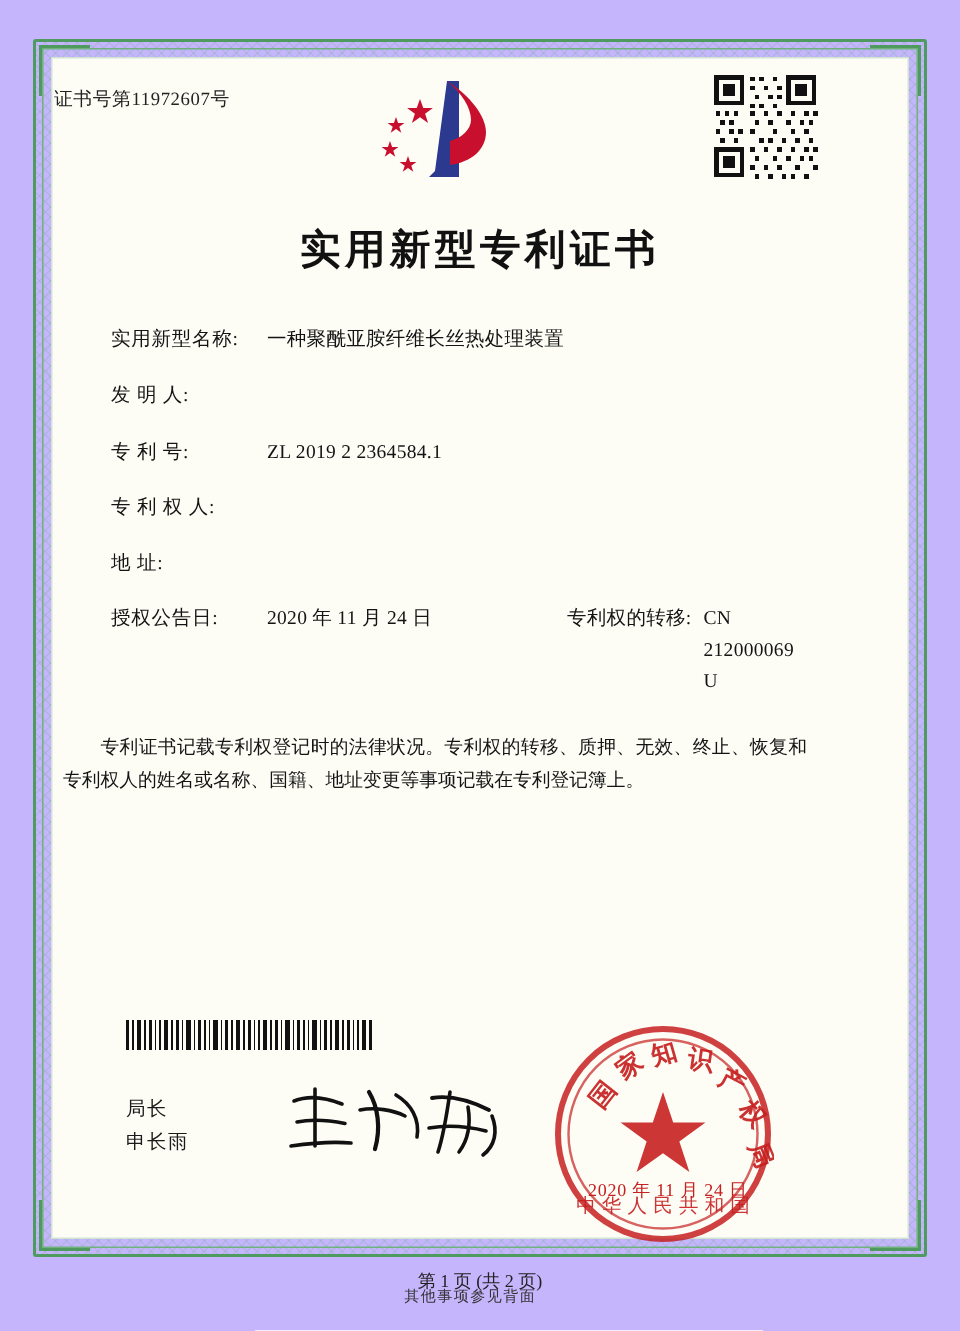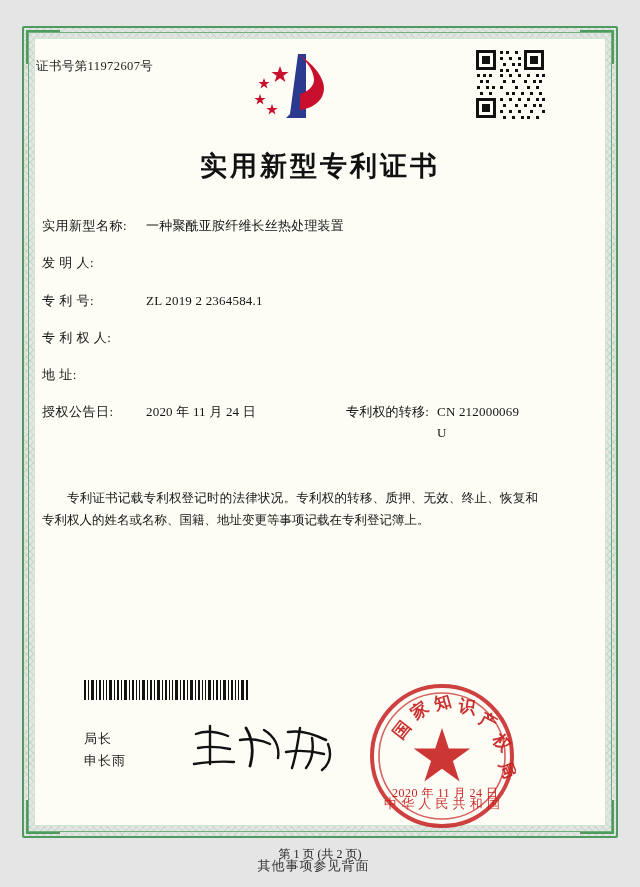--- a/index.html
+++ b/index.html
@@ -14,21 +14,21 @@
     color: #1a1a1a;
     position: relative;
     overflow: hidden;
   }
 
   .page {
     position: absolute;
     left: 0; top: 0;
     width: 640px;
     height: 887px;
-    background: #e5e5e5;
+    background: #c4b5fd;
   }
 
   
   .frame-outer {
     position: absolute;
     left: 22px; top: 26px;
     width: 596px; height: 812px;
     border: 2px solid #4f9a5e;
     border-radius: 2px;
     box-sizing: border-box;
@@ -98,20 +98,21 @@
     position: absolute;
     left: 42px; top: 216px;
     width: 490px;
     font-size: 13px;
     line-height: 1.6;
   }
   .field-row {
     display: flex;
     margin-bottom: 16.5px;
     align-items: flex-start;
+    margin-left: 32px;
   }
   .field-label {
     width: 104px;
     flex: 0 0 104px;
     color: #141414;
     letter-spacing: 0.5px;
     white-space: nowrap;
   }
   .field-value {
     flex: 1;
@@ -180,21 +181,21 @@
     text-align: center;
     font-size: 12px;
     color: #222;
     margin-top: 20px;
   }
 
   .footer-note {
     position: absolute;
     left: 0; right: 13px; top: 857px;
     text-align: center;
-    font-size: 13px;
+    font-size: 10px;
     color: #333;
     letter-spacing: 1px;
   }
 </style>
 </head>
 <body>
 
 <div class="page">
 
   <div class="frame-outer"></div>

